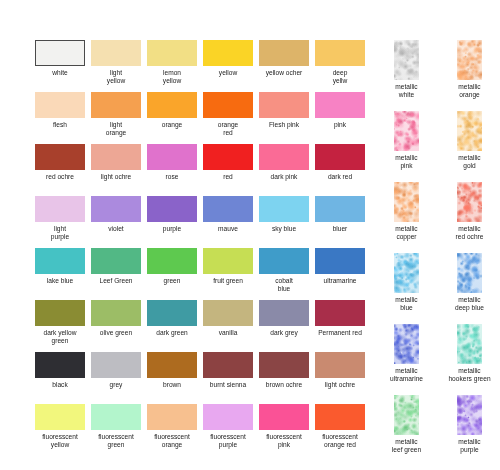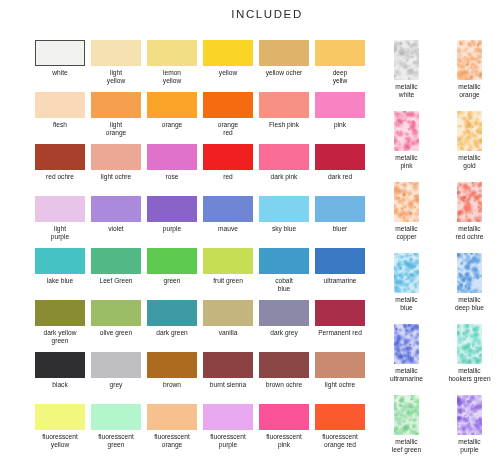--- a/index.html
+++ b/index.html
@@ -113,23 +113,20 @@
     text-align: center;
     width: 58px;
     font-family: "Liberation Sans", sans-serif;
   }
 </style>
 </head>
 <body>
 
 <div id="chart-root">
 
-  <div id="title-bar">
-    <span id="title-text">INCLUDED</span>
-  </div>
 
   <div id="main-grid">
       <div class="grid-row">
         <div class="cell">
           <div class="swatch outlined" style="background: rgb(242, 242, 240);"></div>
           <div class="cap">white</div>
         </div>
         <div class="cell">
           <div class="swatch" style="background: rgb(245, 224, 176);"></div>
           <div class="cap">light<br>yellow</div>

